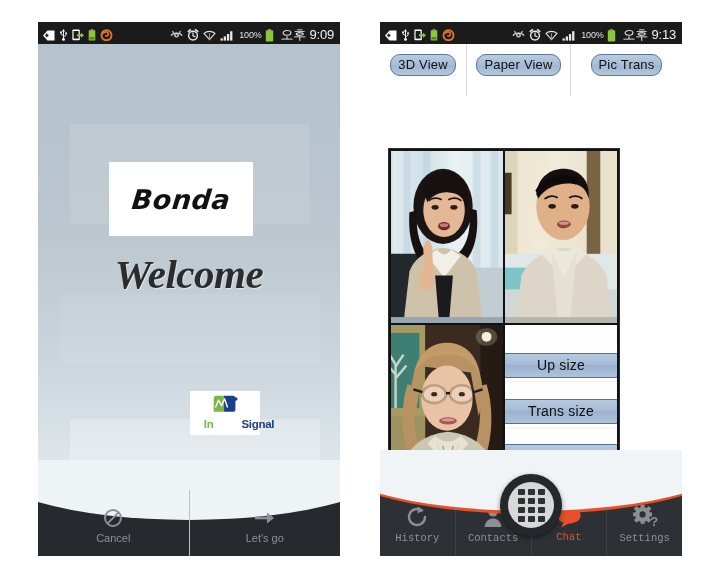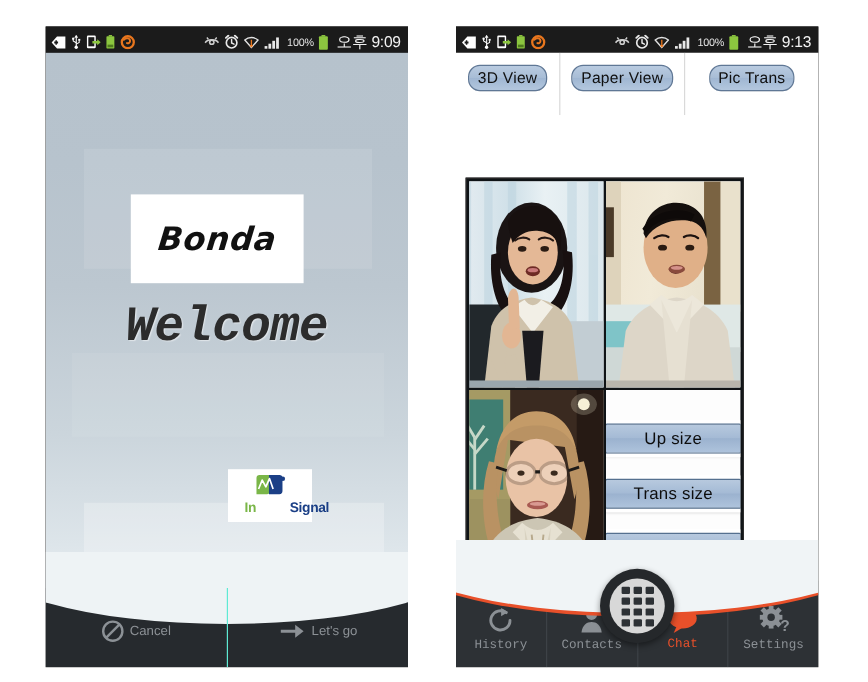--- a/index.html
+++ b/index.html
@@ -74,21 +74,21 @@
     font-weight: 700;
     font-size: 27px;
     color: #111;
     letter-spacing: .5px;
     transform: skewX(-6deg);
   }
   .welcome-text {
     position: absolute;
     left: 0; right: 0; top: 206px;
     text-align: center;
-    font-family: Liberation Mono, monospace;
+    font-family: Liberation Serif, serif;
     font-style: italic;
     font-weight: 700;
     font-size: 41px;
     color: #2c2c2c;
     letter-spacing: -.5px;
     text-shadow: 1px 1px 1px rgba(255,255,255,.5);
   }
 
   .insignal-card {
     position: absolute;
@@ -119,21 +119,21 @@
   .bottombar::before {
     content: "";
     position: absolute;
     left: -20%; top: -30px; width: 140%; height: 60px;
     background: #eef3f5;
     border-radius: 0 0 50% 50% / 0 0 100% 100%;
   }
   .bb-item {
     position: relative;
     flex: 1;
-    display: flex; 
+    display: flex; flex-direction: column;
     align-items: center; justify-content: center;
     gap: 4px;
     padding-top: 6px;
   }
   .bb-item + .bb-item { border-left: 1px solid #5eead4; }
   .bb-label {
     font-size: 11px; color: #8c9196;
     font-family: "Liberation Sans", sans-serif;
   }
 

